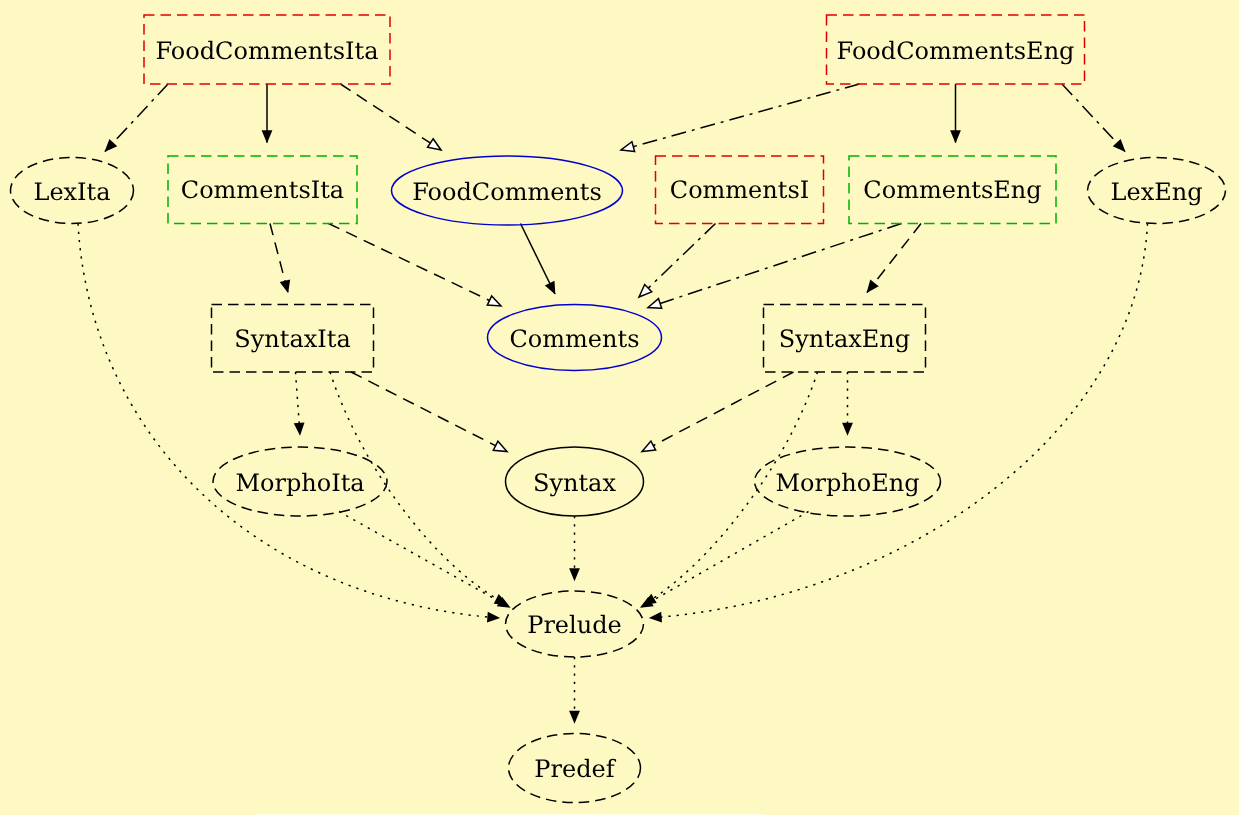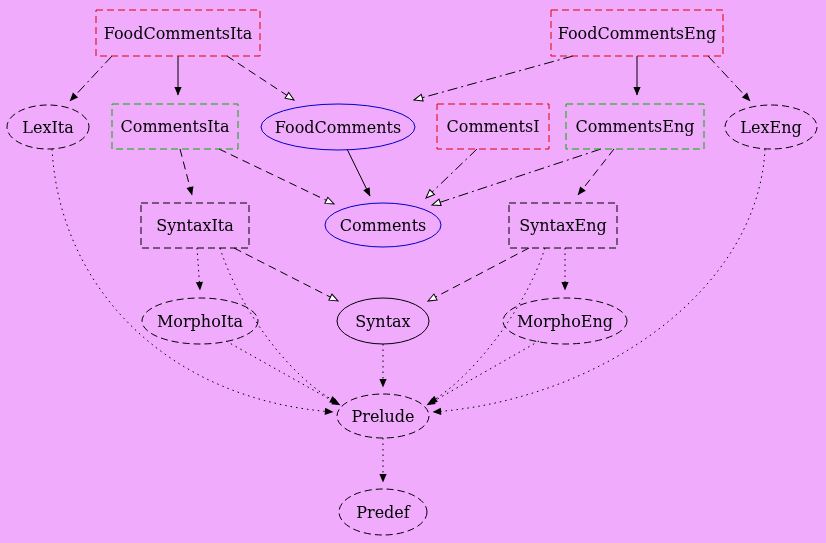--- a/index.html
+++ b/index.html
@@ -1,20 +1,20 @@
 <!DOCTYPE html>
 <html><head>
 <meta charset="utf-8">
 <style>
   html, body { margin: 0; padding: 0; background: #ffffff; }
   #canvas {
     position: relative;
     width: 826px;
     height: 543px;
-    background: #f0abfc;
+    background: #fef9c3;
     font-family: "DejaVu Serif", "Liberation Serif", serif;
   }
   svg { display: block; }
   text {
     font-family: "DejaVu Serif", "Liberation Serif", serif;
     font-size: 16px;
     fill: #000000;
     text-anchor: middle;
   }
   .node-shape { fill: none; stroke-width: 1; }

